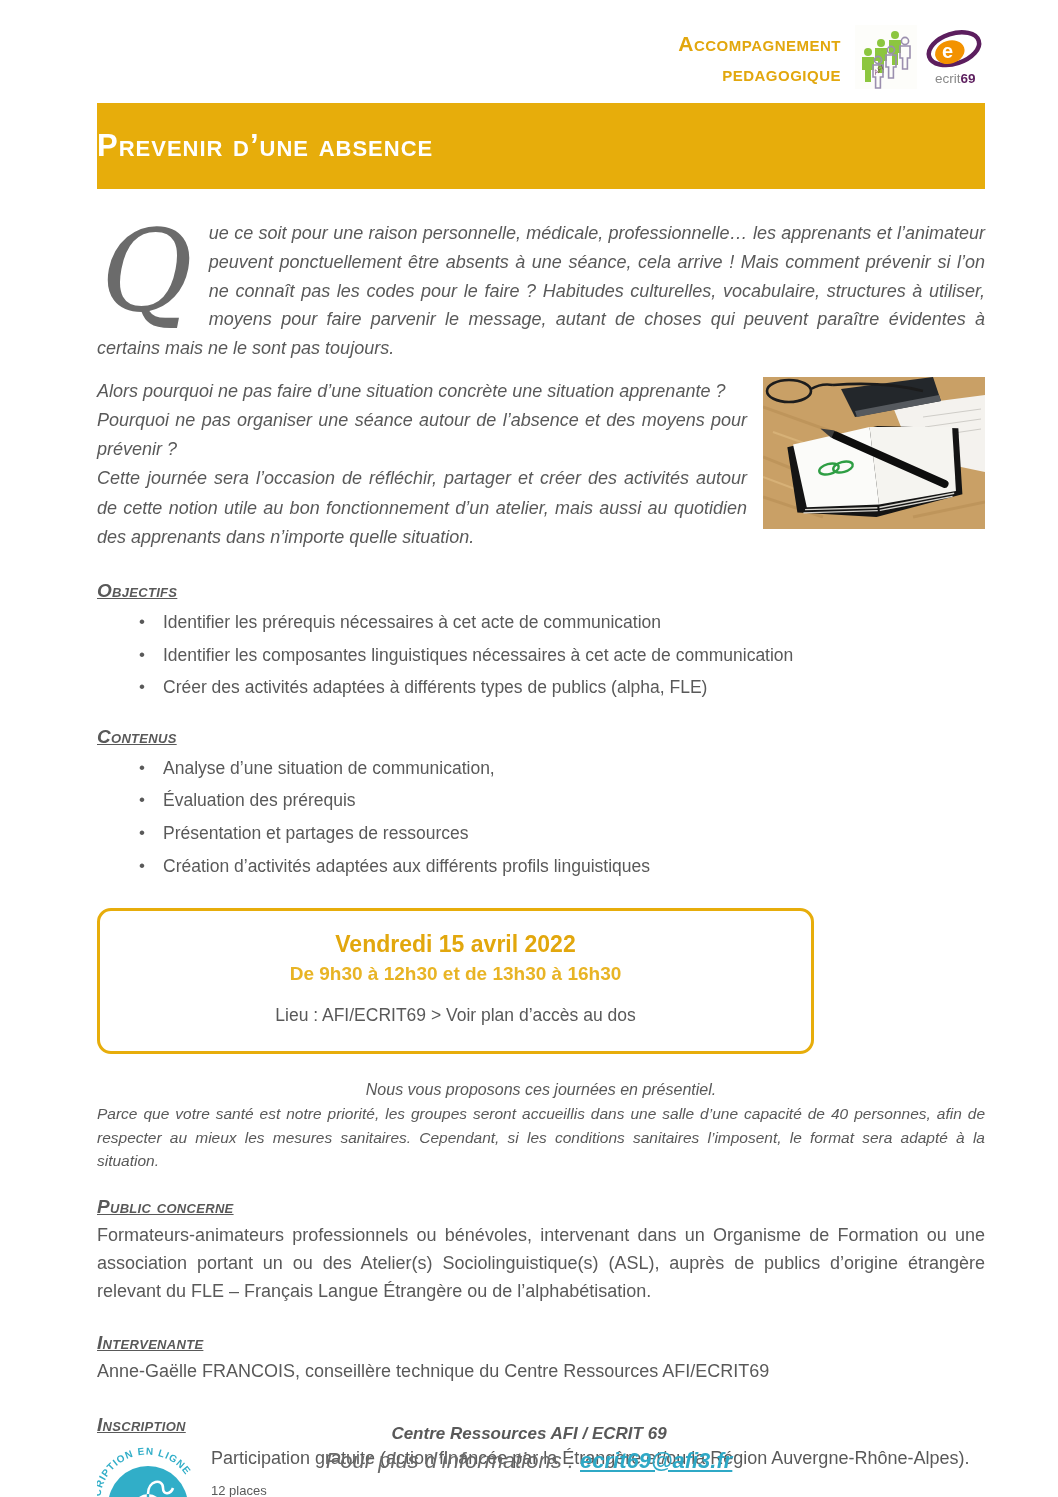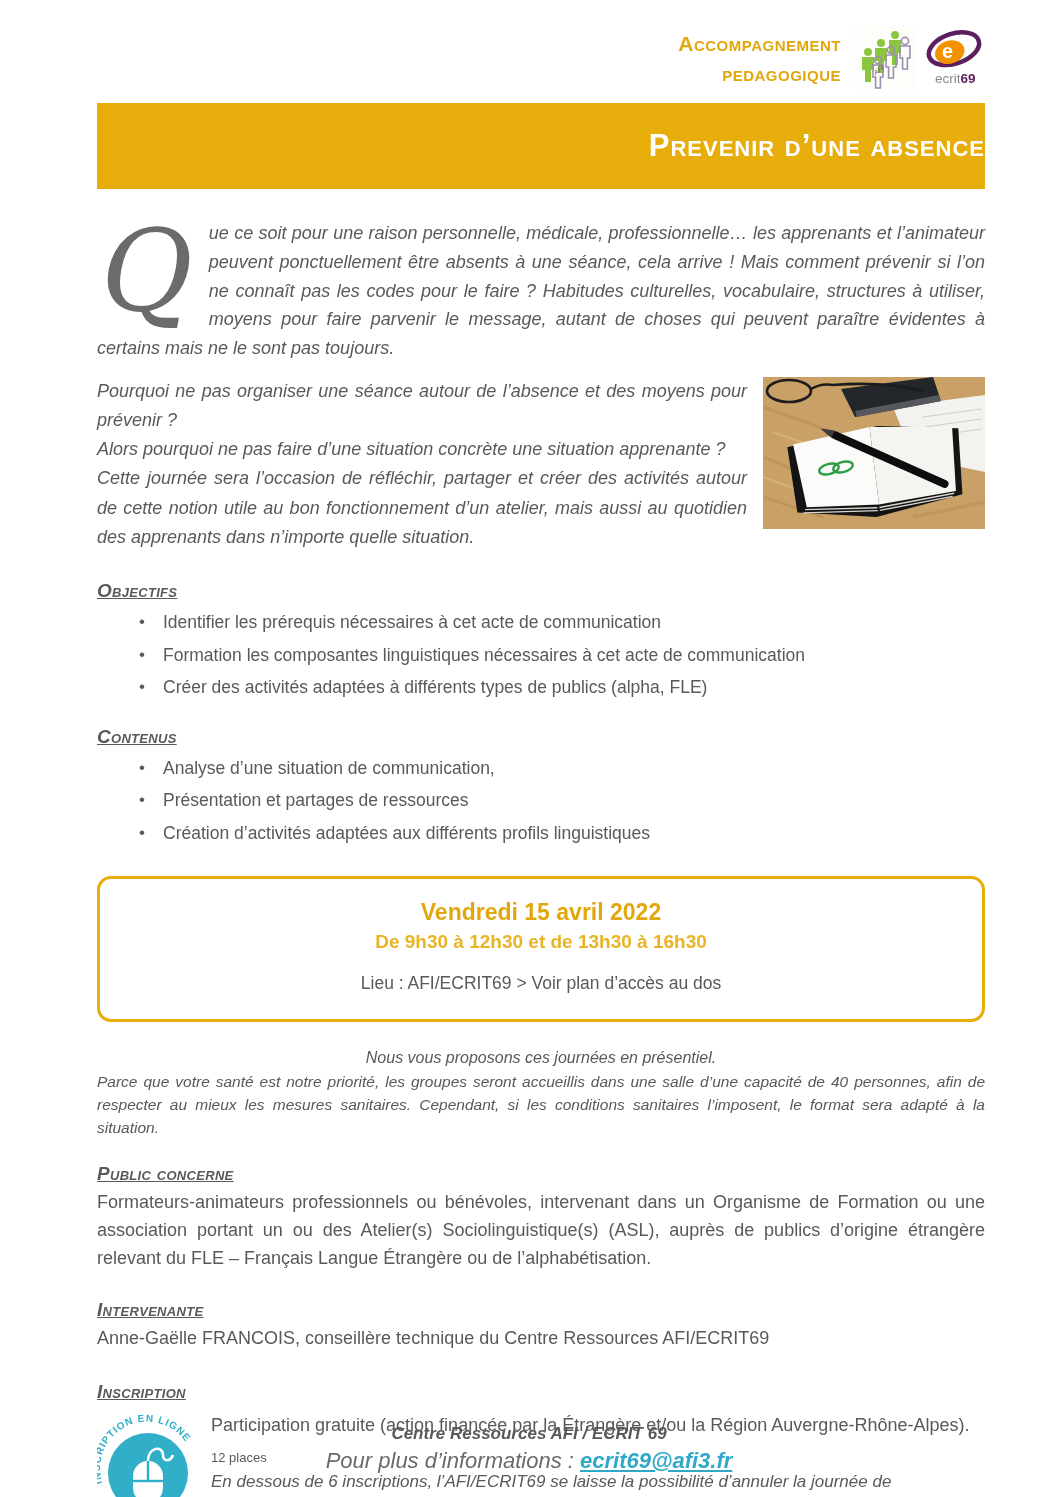--- a/index.html
+++ b/index.html
@@ -16,21 +16,21 @@
   }
   .tagline { text-align:right; line-height:1.45; }
   .tagline div {
     font-variant:small-caps; font-weight:bold; font-size:21px;
     color:#E2A70D; letter-spacing:.5px;
   }
   .logos { display:flex; gap:4px; align-items:center; }
   
   .banner {
     margin:11px 73px 0 97px; width:888px; height:86px;
-    background:#E7AD0B; display:flex; align-items:center; justify-content:flex-end;
+    background:#E7AD0B; display:flex; align-items:center; justify-content:flex-start;
   }
   .banner span {
     font-variant:small-caps; color:#ffffff; font-size:31px;
     letter-spacing:1px; font-weight:600;
   }
   
   .intro {
     margin:30px 73px 0 97px; width:888px;
     font-style:italic; font-size:18px; line-height:1.6; text-align:justify;
   }
@@ -53,21 +53,21 @@
   ul.bullets { list-style:none; margin-top:6px; }
   ul.bullets li {
     position:relative; padding-left:66px; margin-top:9px;
     font-size:17.5px; line-height:1.35; color:#595959;
   }
   ul.bullets li::before {
     content:"\2022"; position:absolute; left:42px; top:0; font-size:17px; color:#595959;
   }
   
   .date-box {
-    margin:30px 73px 0 97px; width:888px;
+    margin:30px 73px 0 97px; width:717px;
     border:3px solid #E7AD0B; border-radius:14px;
     text-align:center; padding:20px 10px 25px;
   }
   .date-box .date { color:#E2A70D; font-weight:bold; font-size:23px; }
   .date-box .hours { color:#E8B425; font-weight:bold; font-size:19px; margin-top:5px; }
   .date-box .location { color:#595959; font-size:17.5px; margin-top:20px; }
   
   .covid { margin:24px 73px 0 97px; width:888px; font-style:italic; font-size:15.5px; line-height:1.5; }
   .covid .centered { text-align:center; font-size:16px; }
   .covid .justified { text-align:justify; }
@@ -139,22 +139,22 @@
   <div class="banner">
     <span>Prevenir d’une absence</span>
   </div>
 
   <div class="intro">
     <span class="dropcap">Q</span><span>ue ce soit pour une raison personnelle, médicale, professionnelle… les apprenants et l’animateur peuvent ponctuellement être absents à une séance, cela arrive ! Mais comment prévenir si l’on ne connaît pas les codes pour le faire ? Habitudes culturelles, vocabulaire, structures à utiliser, moyens pour faire parvenir le message, autant de choses qui peuvent paraître évidentes à certains mais ne le sont pas toujours.</span>
   </div>
 
   <div class="lead-row">
     <div class="lead">
+      <div>Alors pourquoi ne pas faire d’une situation concrète une situation apprenante ?</div>
       <div>Pourquoi ne pas organiser une séance autour de l’absence et des moyens pour prévenir ?</div>
-      <div>Alors pourquoi ne pas faire d’une situation concrète une situation apprenante ?</div>
       <div>Cette journée sera l’occasion de réfléchir, partager et créer des activités autour de cette notion utile au bon fonctionnement d’un atelier, mais aussi au quotidien des apprenants dans n’importe quelle situation.</div>
     </div>
     <div class="photo">
       <svg width="222" height="152" viewBox="0 0 222 152">
         <rect width="222" height="152" fill="#C9A066"></rect>
         <g stroke="#B88E55" stroke-width="3" opacity="0.6">
           <line x1="0" y1="30" x2="70" y2="55"></line>
             <line x1="0" y1="80" x2="50" y2="100"></line>
           <line x1="0" y1="120" x2="60" y2="140"></line>
             <line x1="150" y1="140" x2="222" y2="125"></line>
@@ -202,29 +202,30 @@
           <path d="M70 8 q50 -4 90 6"></path>
         </g>
       </svg>
     </div>
   </div>
 
   <div class="section mt28">
     <span class="section-heading">Objectifs</span>
     <ul class="bullets">
       <li>Identifier les prérequis nécessaires à cet acte de communication</li>
-      <li>Formation les composantes linguistiques nécessaires à cet acte de communication</li>
+      <li>Identifier les composantes linguistiques nécessaires à cet acte de communication</li>
       <li>Créer des activités adaptées à différents types de publics (alpha, FLE)</li>
     </ul>
   </div>
 
   <div class="section mt26">
     <span class="section-heading">Contenus</span>
     <ul class="bullets">
       <li>Analyse d’une situation de communication,</li>
+      <li>Évaluation des prérequis</li>
       <li>Présentation et partages de ressources</li>
       <li>Création d’activités adaptées aux différents profils linguistiques</li>
     </ul>
   </div>
 
   <div class="date-box">
     <div class="date">Vendredi 15 avril 2022</div>
     <div class="hours">De 9h30 à 12h30 et de 13h30 à 16h30</div>
     <div class="location">Lieu : AFI/ECRIT69 &gt; Voir plan d’accès au dos</div>
   </div>

